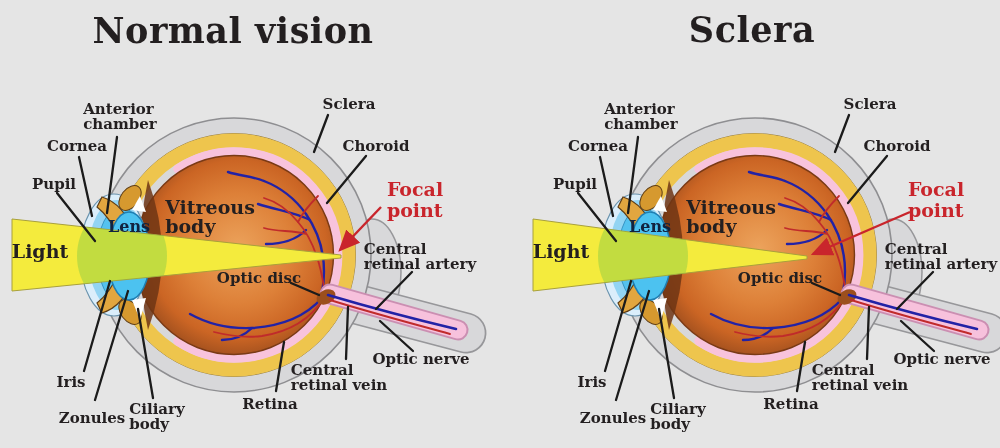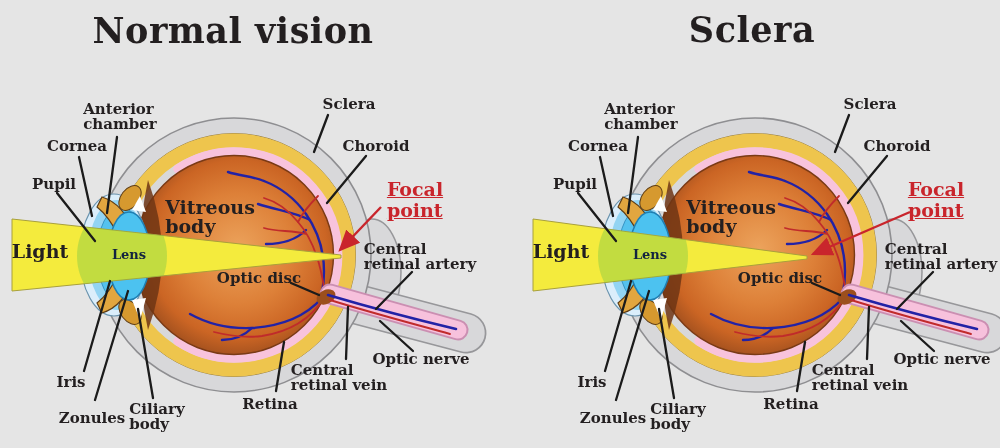--- a/index.html
+++ b/index.html
@@ -5,22 +5,22 @@
   html,body{margin:0;padding:0;background:#ffffff;}
   #stage{position:relative;width:1000px;height:448px;background:#e5e5e5;overflow:hidden;
          font-family:"DejaVu Serif","Liberation Serif",serif;}
   #art{position:absolute;left:0;top:0;}
   .panel{position:absolute;top:0;width:479px;height:448px;}
   .title{position:absolute;transform:translate(-50%,-50%);font-weight:bold;font-size:35px;
          color:#231f20;white-space:nowrap;letter-spacing:.5px;}
   .lbl{position:absolute;transform:translate(-50%,-50%);font-weight:bold;font-size:15px;
        line-height:15px;color:#231f20;white-space:nowrap;}
   .lbl.big{font-size:19px;line-height:19px;}
-  .lbl.red{color:#c9252c;font-size:19px;line-height:21px;text-decoration:underline;}
-  .lbl.small{font-size:13px;color:#12233f;margin-top:28px;}
+  .lbl.red{color:#c9252c;font-size:19px;line-height:21px;}
+  .lbl.small{font-size:16px;color:#12233f;}
 </style>
 </head>
 <body>
 
 <div id="stage">
 
 <svg id="art" width="1000" height="448" viewBox="0 0 1000 448">
   <defs>
     <radialGradient id="vitg" cx="52%" cy="47%" r="62%">
       <stop offset="0%" stop-color="#eca35c"></stop>

